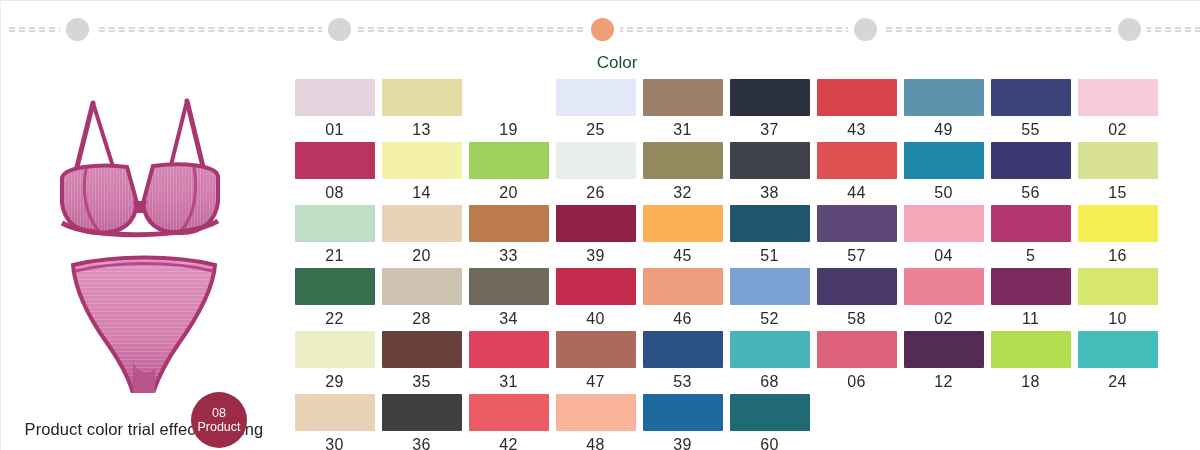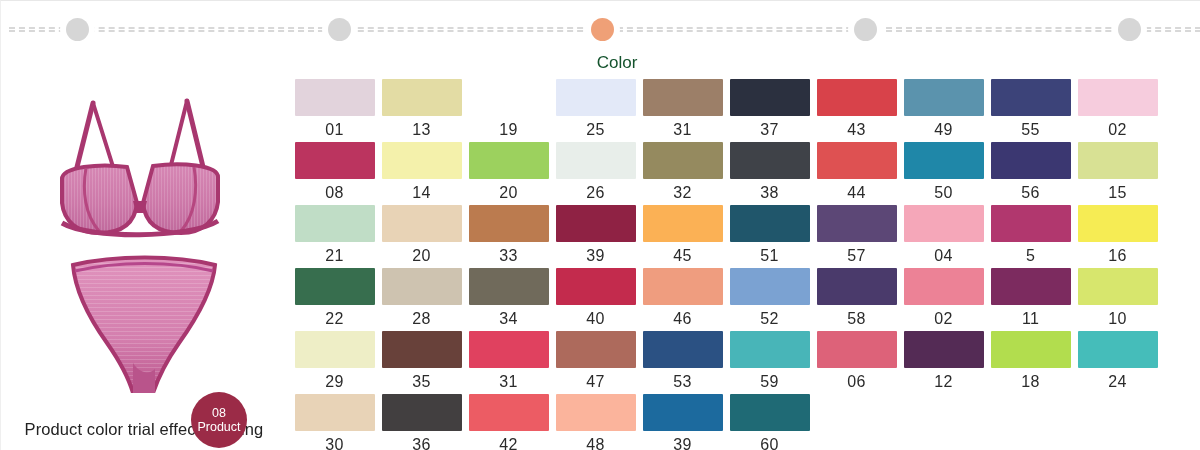--- a/index.html
+++ b/index.html
@@ -404,21 +404,21 @@
         <div class="swatch-cell">
           <div class="swatch-chip" style="background: rgb(173, 106, 92);"></div>
           <div class="swatch-label">47</div>
         </div>
         <div class="swatch-cell">
           <div class="swatch-chip" style="background: rgb(43, 81, 131);"></div>
           <div class="swatch-label">53</div>
         </div>
         <div class="swatch-cell">
           <div class="swatch-chip" style="background: rgb(72, 181, 184);"></div>
-          <div class="swatch-label">59</div>
+          <div class="swatch-label">68</div>
         </div>
         <div class="swatch-cell">
           <div class="swatch-chip" style="background: rgb(221, 98, 121);"></div>
           <div class="swatch-label">06</div>
         </div>
         <div class="swatch-cell">
           <div class="swatch-chip" style="background: rgb(84, 43, 85);"></div>
           <div class="swatch-label">12</div>
         </div>
         <div class="swatch-cell">

